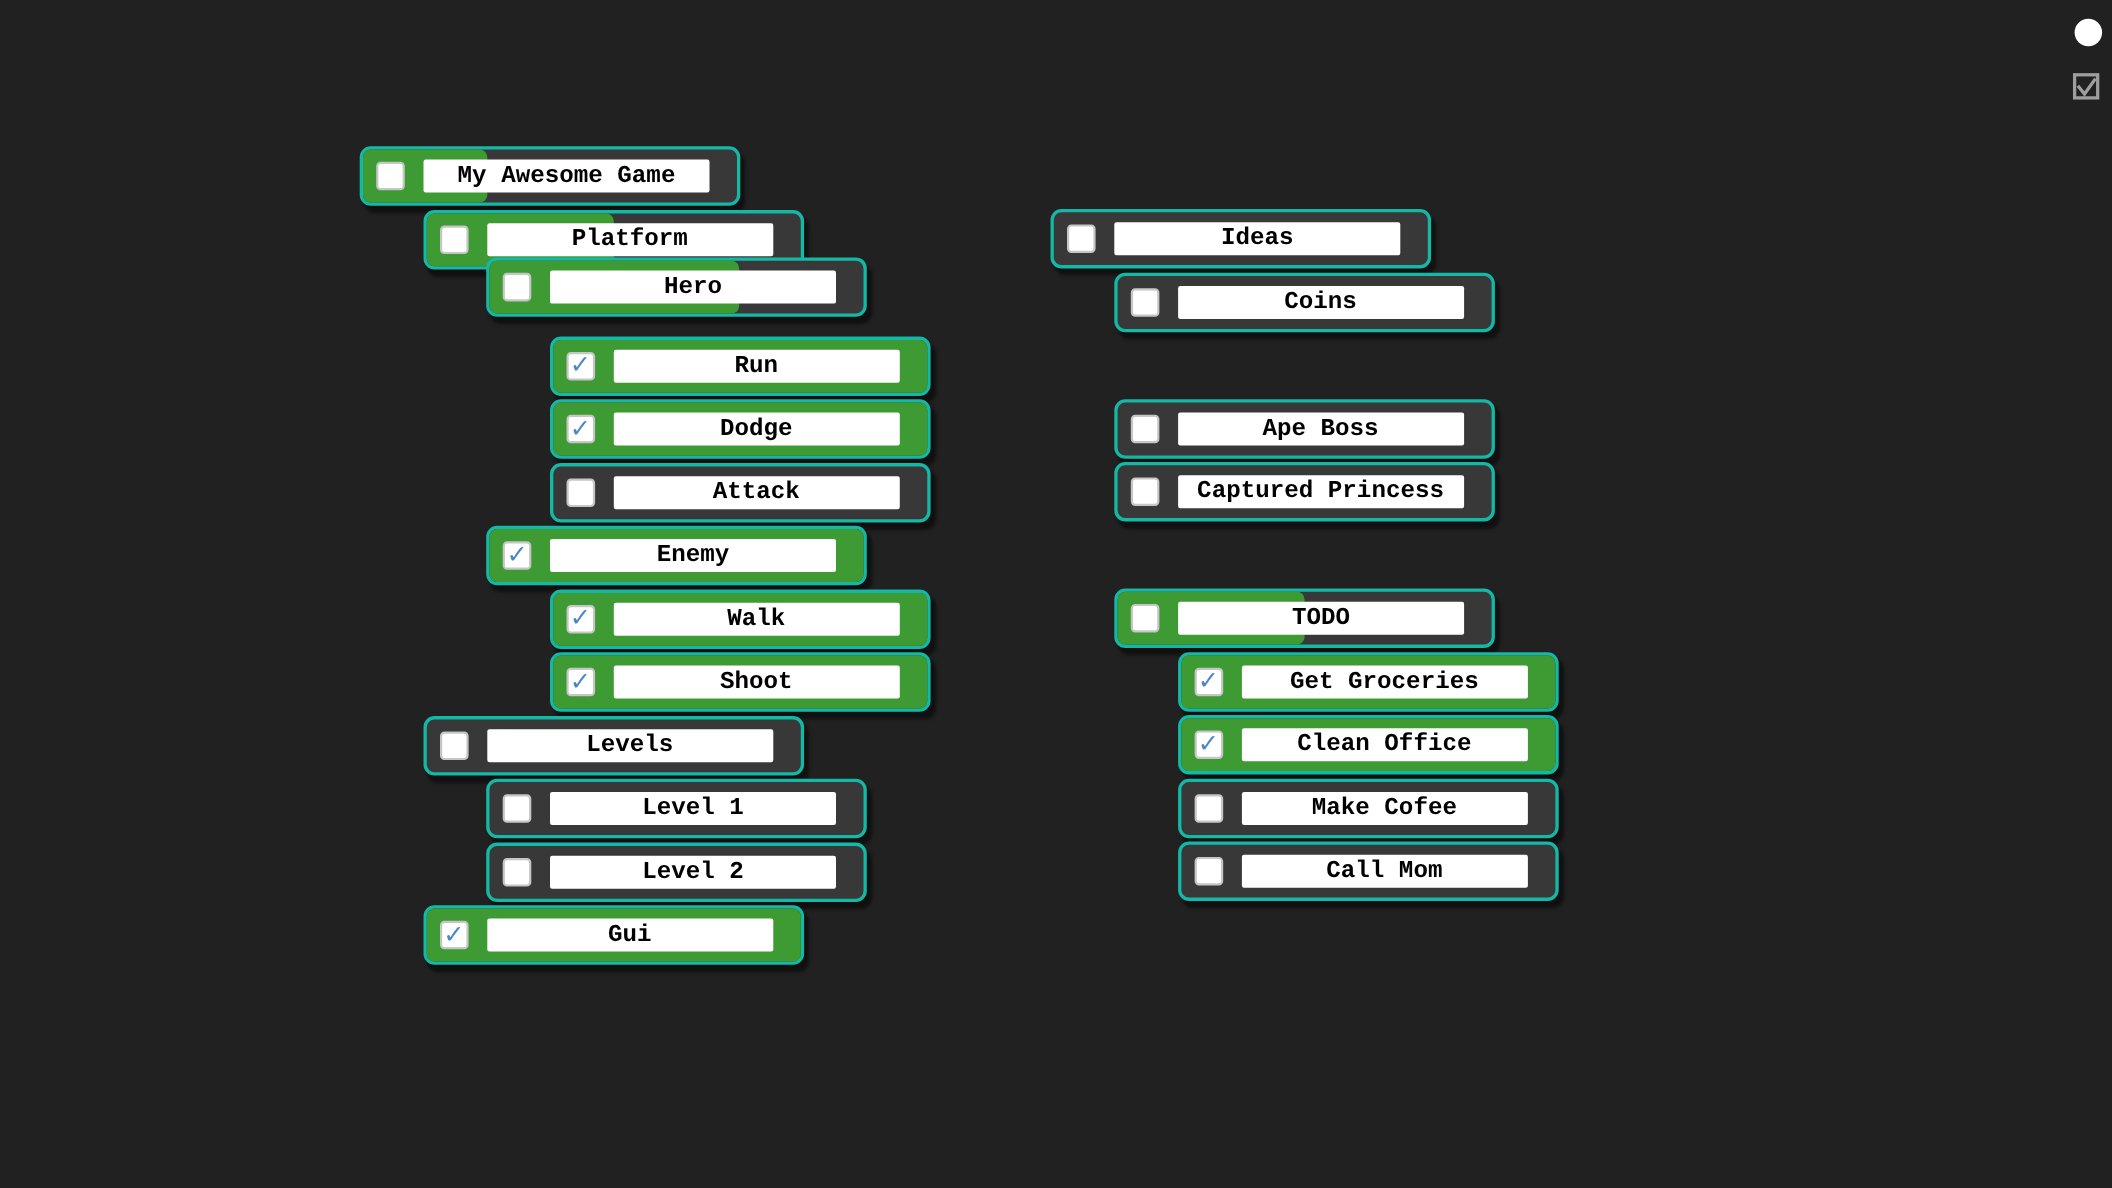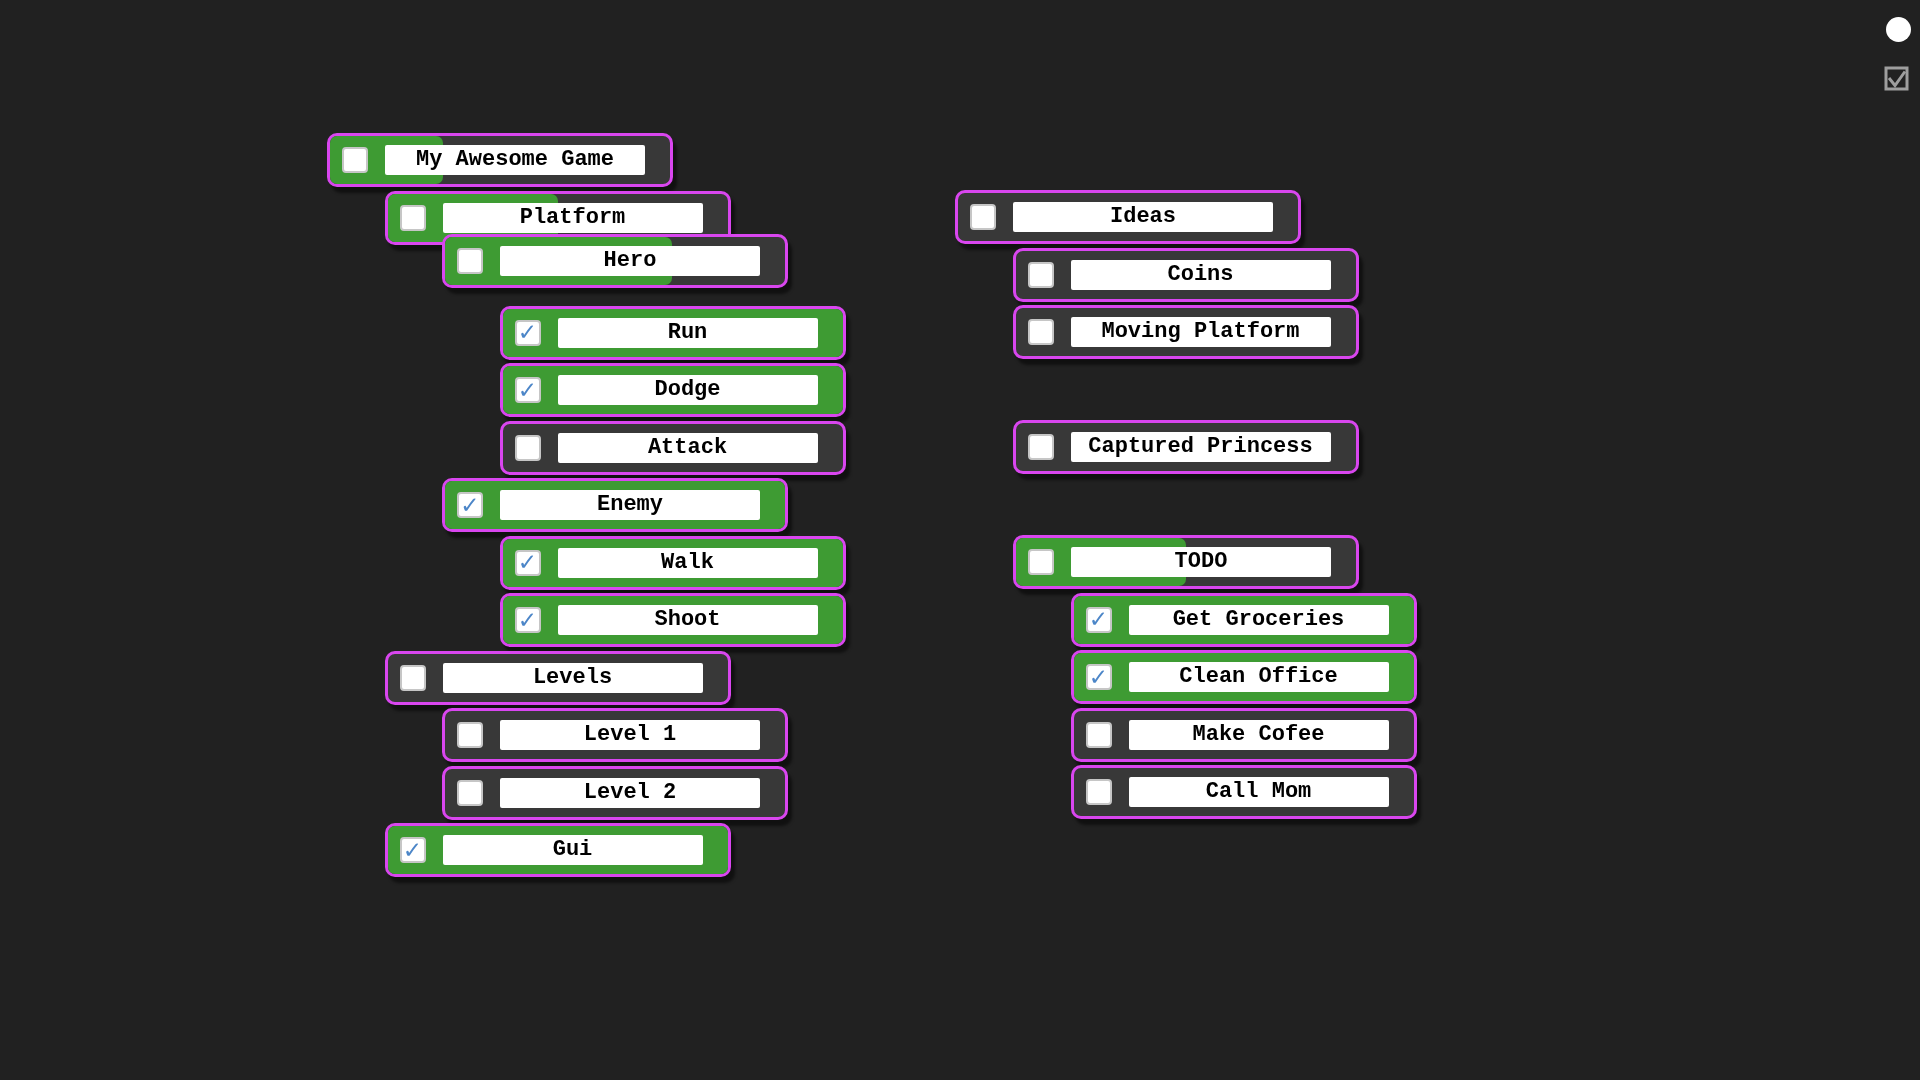--- a/index.html
+++ b/index.html
@@ -9,21 +9,21 @@
     overflow: hidden;
     position: relative;
     font-family: "Liberation Mono", monospace;
   }
   .tree-layer { position: absolute; left: 0; top: 0; width: 1920px; height: 1080px; }
   .node {
     position: absolute;
     width: 346px; height: 54px;
     box-sizing: border-box;
     background: #383838;
-    border: 3px solid #d946ef;
+    border: 3px solid #14b8a6;
     border-radius: 10px;
     box-shadow: 4px 6px 3px rgba(0,0,0,0.5);
   }
   .progress {
     position: absolute;
     left: 0; top: 0; bottom: 0;
     background: #3e9b33;
     border-radius: 7px;
   }
   .checkbox {
@@ -141,23 +141,23 @@
       <span class="label">Gui</span>
     </div>
     <div class="node" style="left: 955px; top: 190px;">
       <span class="checkbox"></span>
       <span class="label">Ideas</span>
     </div>
     <div class="node" style="left: 1012.5px; top: 247.5px;">
       <span class="checkbox"></span>
       <span class="label">Coins</span>
     </div>
-    <div class="node" style="left: 1012.5px; top: 305px;">
+    <div class="node" style="left: 1012.5px; top: 362.5px;">
       <span class="checkbox"></span>
-      <span class="label">Moving Platform</span>
+      <span class="label">Ape Boss</span>
     </div>
     <div class="node" style="left: 1012.5px; top: 420px;">
       <span class="checkbox"></span>
       <span class="label">Captured Princess</span>
     </div>
     <div class="node" style="left: 1013px; top: 535px;">
       <div class="progress" style="width: 50%;"></div>
       <span class="checkbox"></span>
       <span class="label">TODO</span>
     </div>

